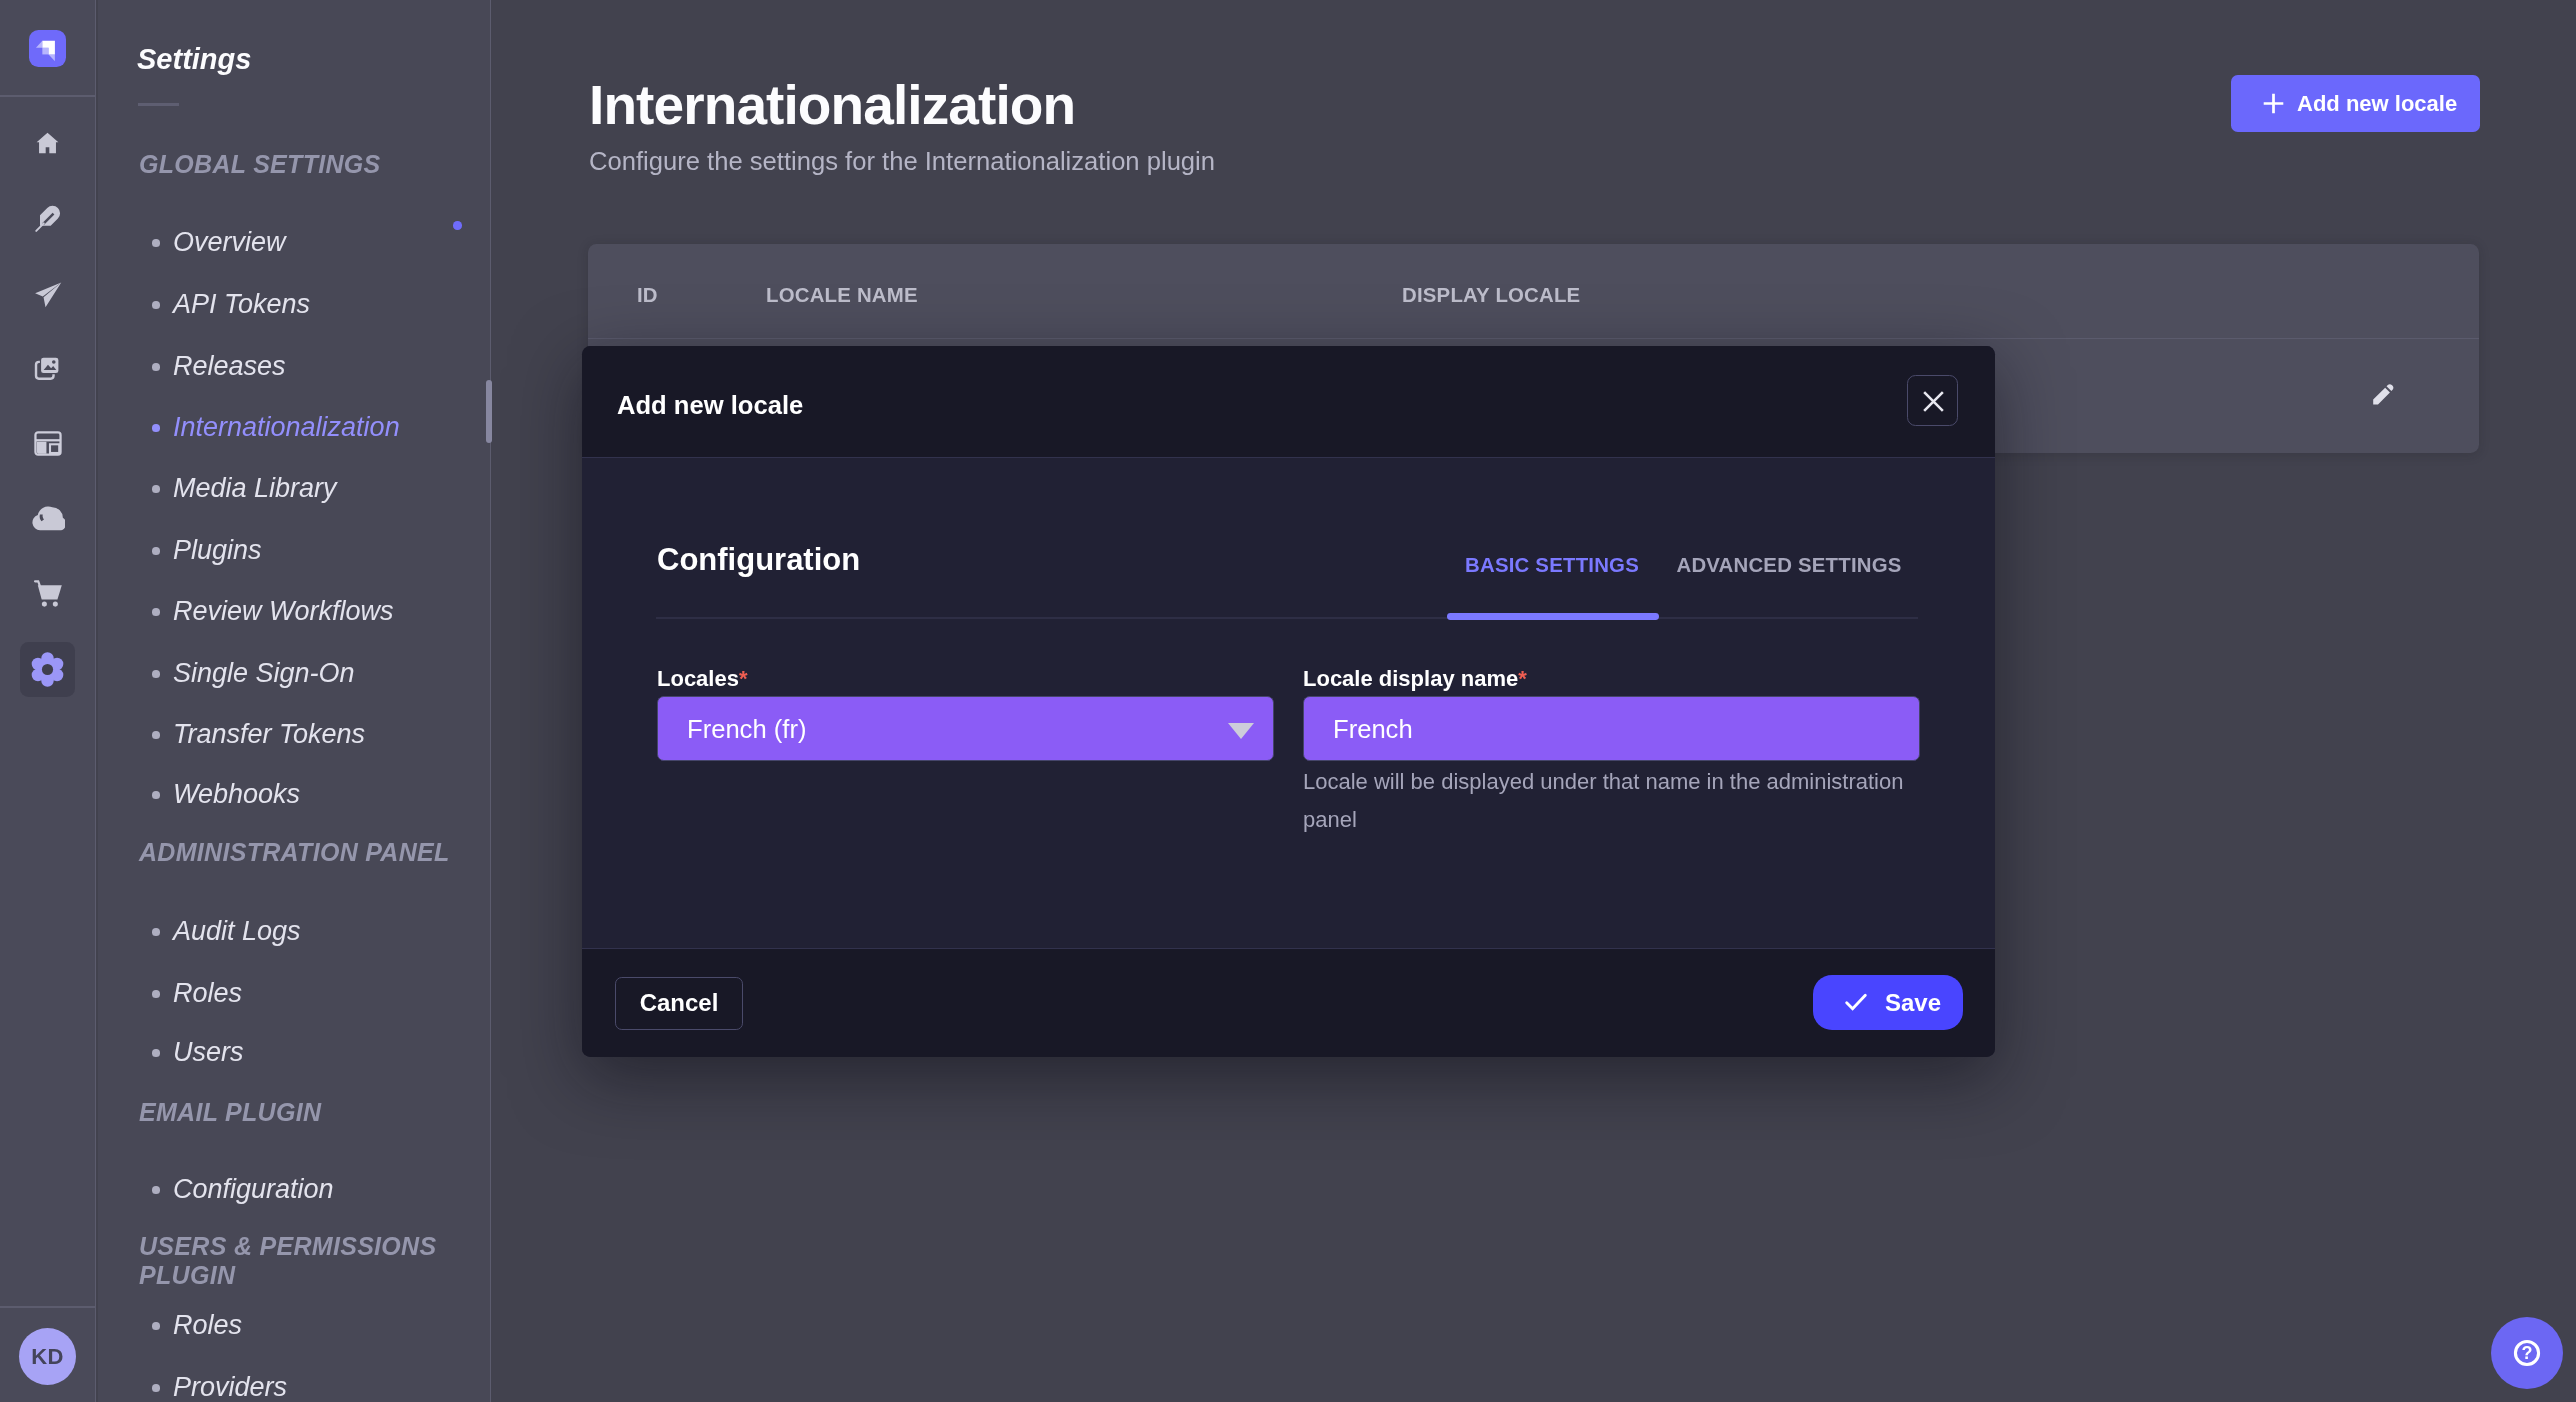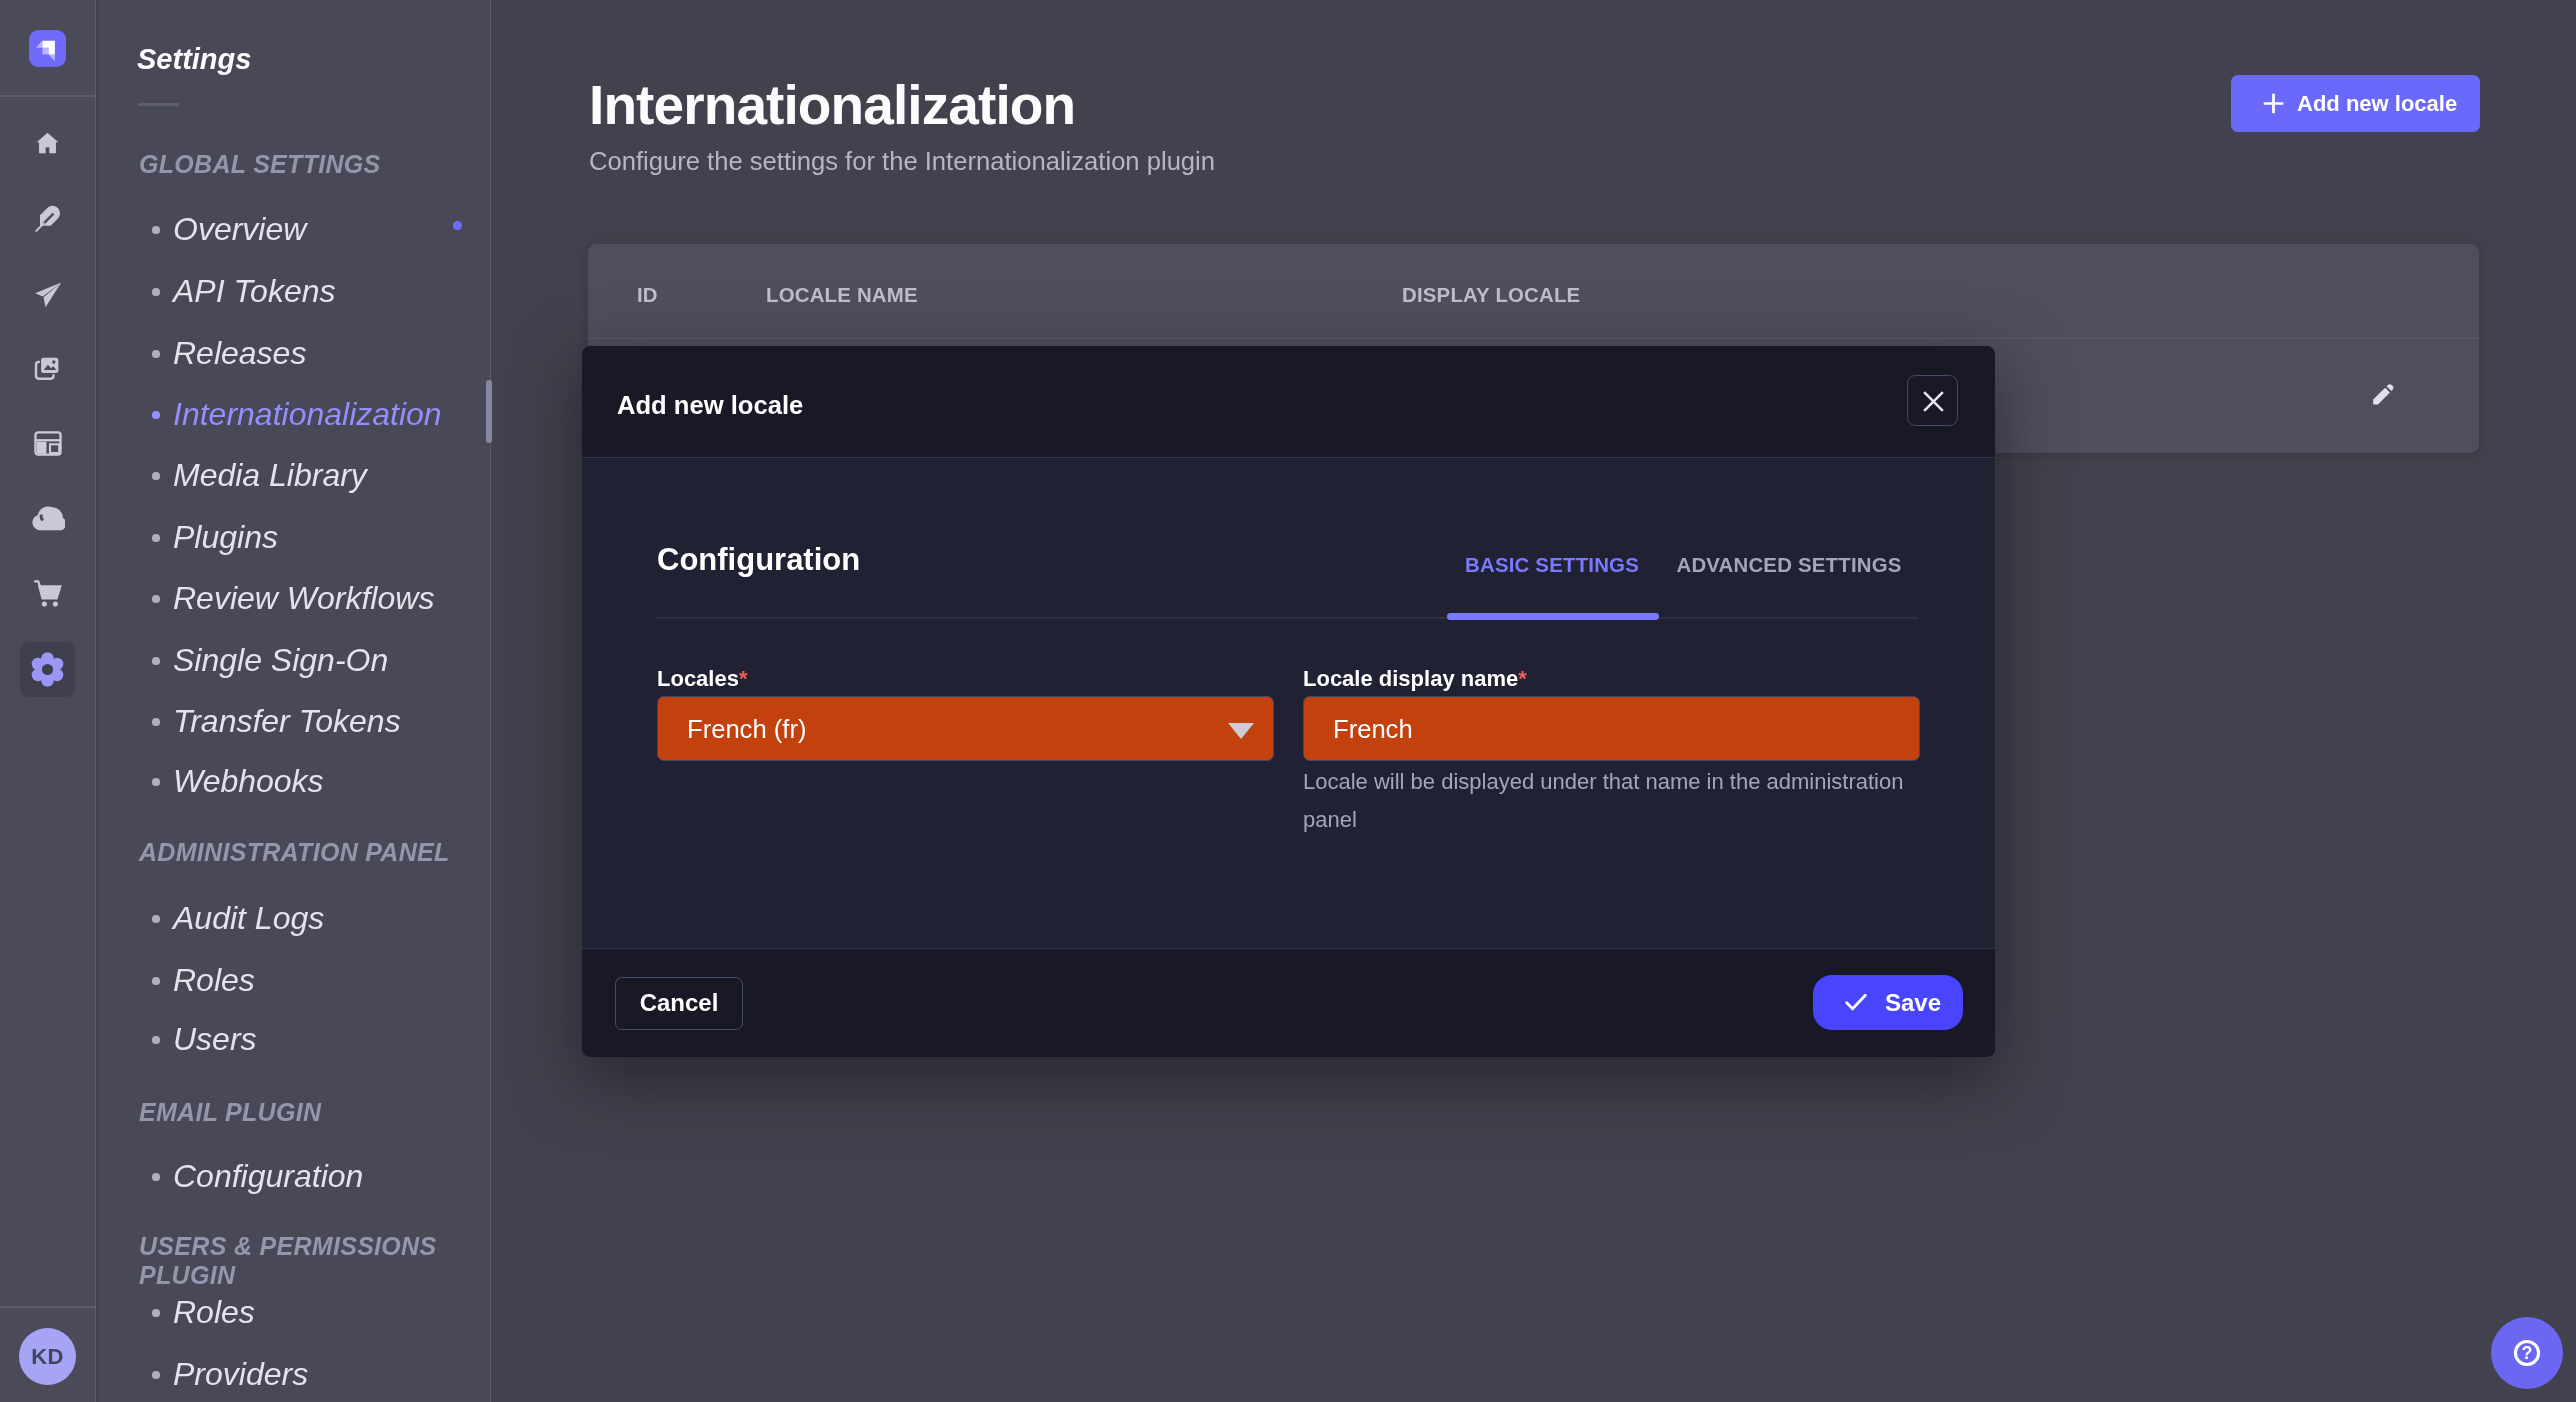--- a/index.html
+++ b/index.html
@@ -20,21 +20,21 @@
     font-size:22px; text-align:center; line-height:57px; letter-spacing:0.4px; }
   
   #subnav { position:absolute; left:98px; top:0; width:393px; height:1402px;
     background:#484856; border-right:1.7px solid #5c5c6e; }
   #subnav .inner { position:relative; width:100%; height:100%;font-style:italic; }
   .snTitle { position:absolute; left:39px; top:43px; font-size:29px; font-weight:bold;
     color:#fcfcfe; }
   .snDivider { position:absolute; left:40px; top:103px; width:41px; height:2.6px; background:#5e5e71; }
   .snHead { position:absolute; left:41px; font-size:25px; font-weight:bold;
     letter-spacing:0.3px; color:#9596ac; }
-  .snItem { position:absolute; left:75px; font-size:32px; color:#e3e3ed; }
+  .snItem { position:absolute; left:75px; font-size:27px; color:#e3e3ed;margin-top:16px; }
   .snItem .blt { position:absolute; left:-21px; top:50%; margin-top:-3.4px; width:7.7px;
     height:7.7px; border-radius:50%; background:#aeaec0; }
   .snItem.active { color:#938ffc; }
   .snItem.active .blt { background:#938ffc; }
   #notifdot { position:absolute; left:355px; top:221px; width:8.5px; height:8.5px;
     border-radius:50%; background:#6f6cfb; }
   #scrollthumb { position:absolute; left:388px; top:380px; width:6px; height:63px;
     border-radius:3.4px; background:#8787a0; }
   
   #content { position:absolute; left:492px; top:0; width:2084px; height:1402px;
@@ -77,21 +77,21 @@
   .tab { position:absolute; font-size:20.4px; font-weight:bold; letter-spacing:0.2px;
     white-space:nowrap; transform:translateX(-50%); }
   #tab1 { left:970px; top:208px; color:#7b79ff; }
   #tab2 { left:1207px; top:208px; color:#a5a5ba; }
   #tabline { position:absolute; left:74px; top:271px; width:1262px; height:1.7px; background:#2e2e45; }
   #tabactive { position:absolute; left:865px; top:267px; width:212px; height:6.8px;
     border-radius:3.4px; background:#7b79ff; }
   .flabel { position:absolute; top:320px; font-size:22px; font-weight:bold; color:#fff; }
   .flabel .req { color:#ee5e52; }
   .fbox { position:absolute; top:350px; width:617px; height:65px; border:1.7px solid #45456a;
-    border-radius:6.8px; background:#c2410c; color:#fff; font-size:25.6px; }
+    border-radius:6.8px; background:#8b5cf6; color:#fff; font-size:25.6px; }
   .fbox .txt { position:absolute; left:29px; top:50%; transform:translateY(-50%); }
   #caret { position:absolute; left:570px; top:26.4px; width:0; height:0;
     border-left:13.6px solid transparent; border-right:13.6px solid transparent;
     border-top:16px solid #cdcdda; }
   #fhelp { position:absolute; left:721px; top:417px; width:622px; font-size:22px;
     line-height:38px; color:#a5a5ba; }
   
   #helpBtn { position:absolute; left:2491px; top:1317px; width:72px; height:72px;
     border-radius:50%; background:#6c67f3; }
 </style>

